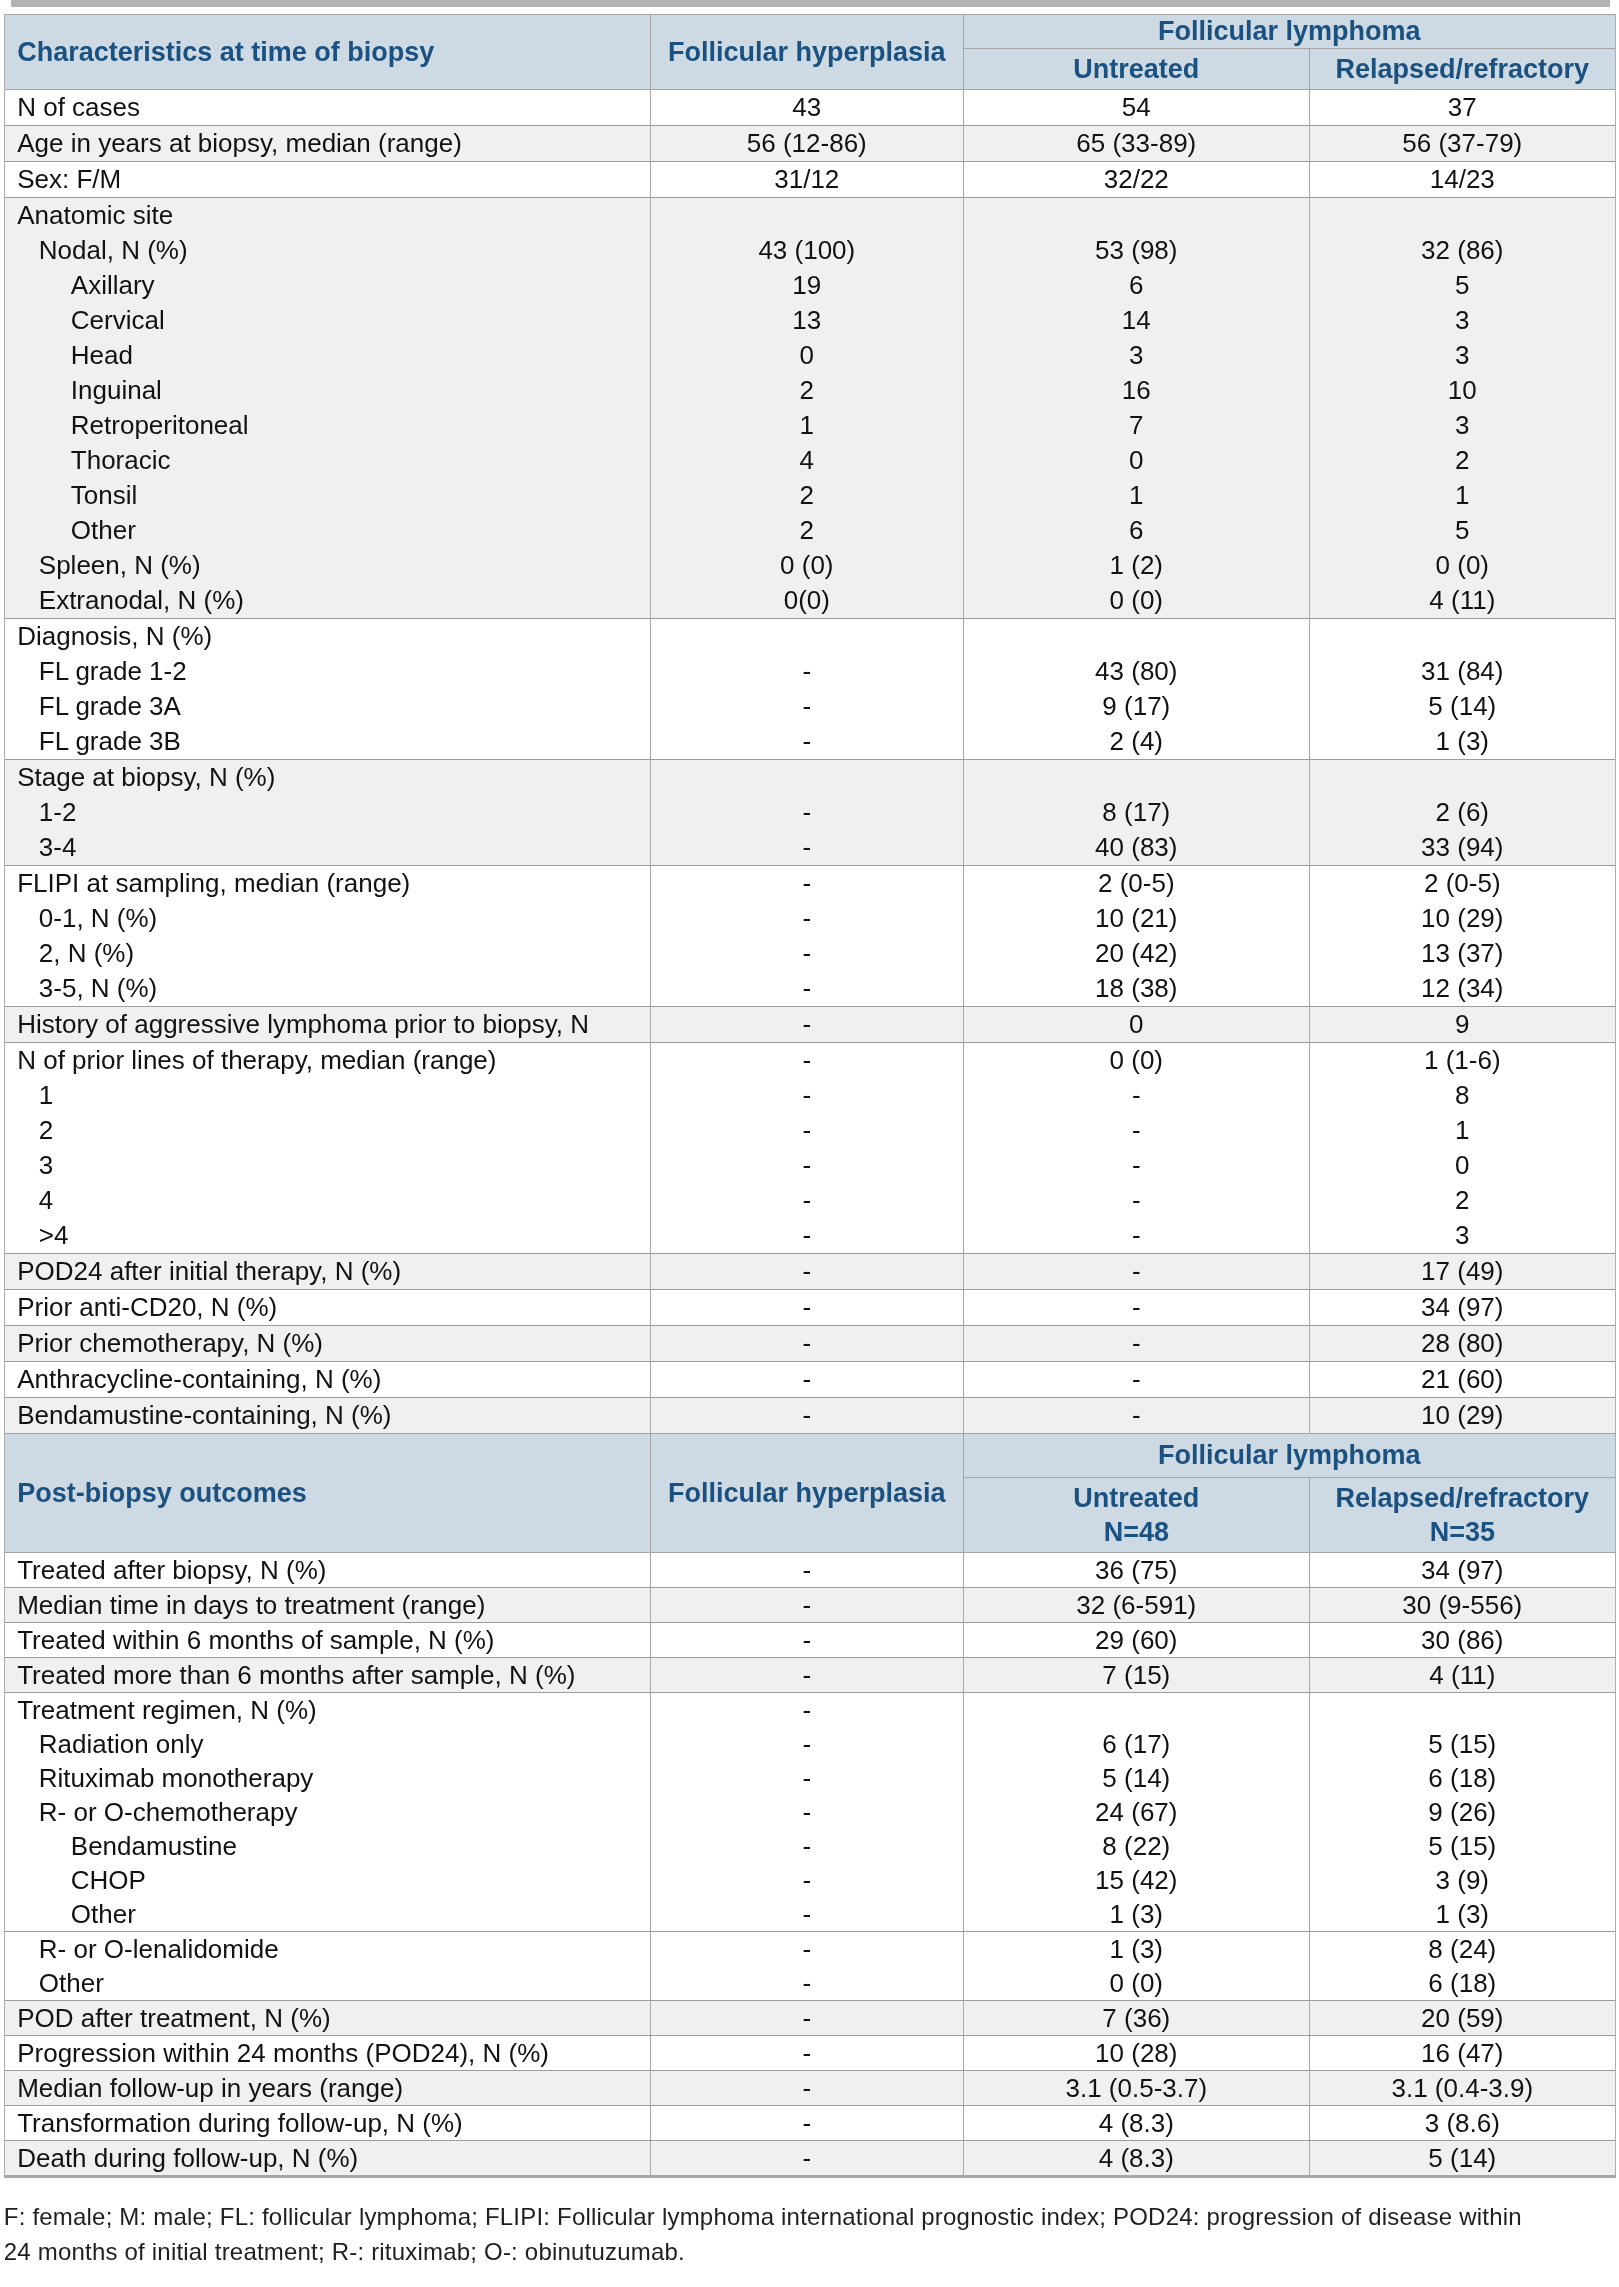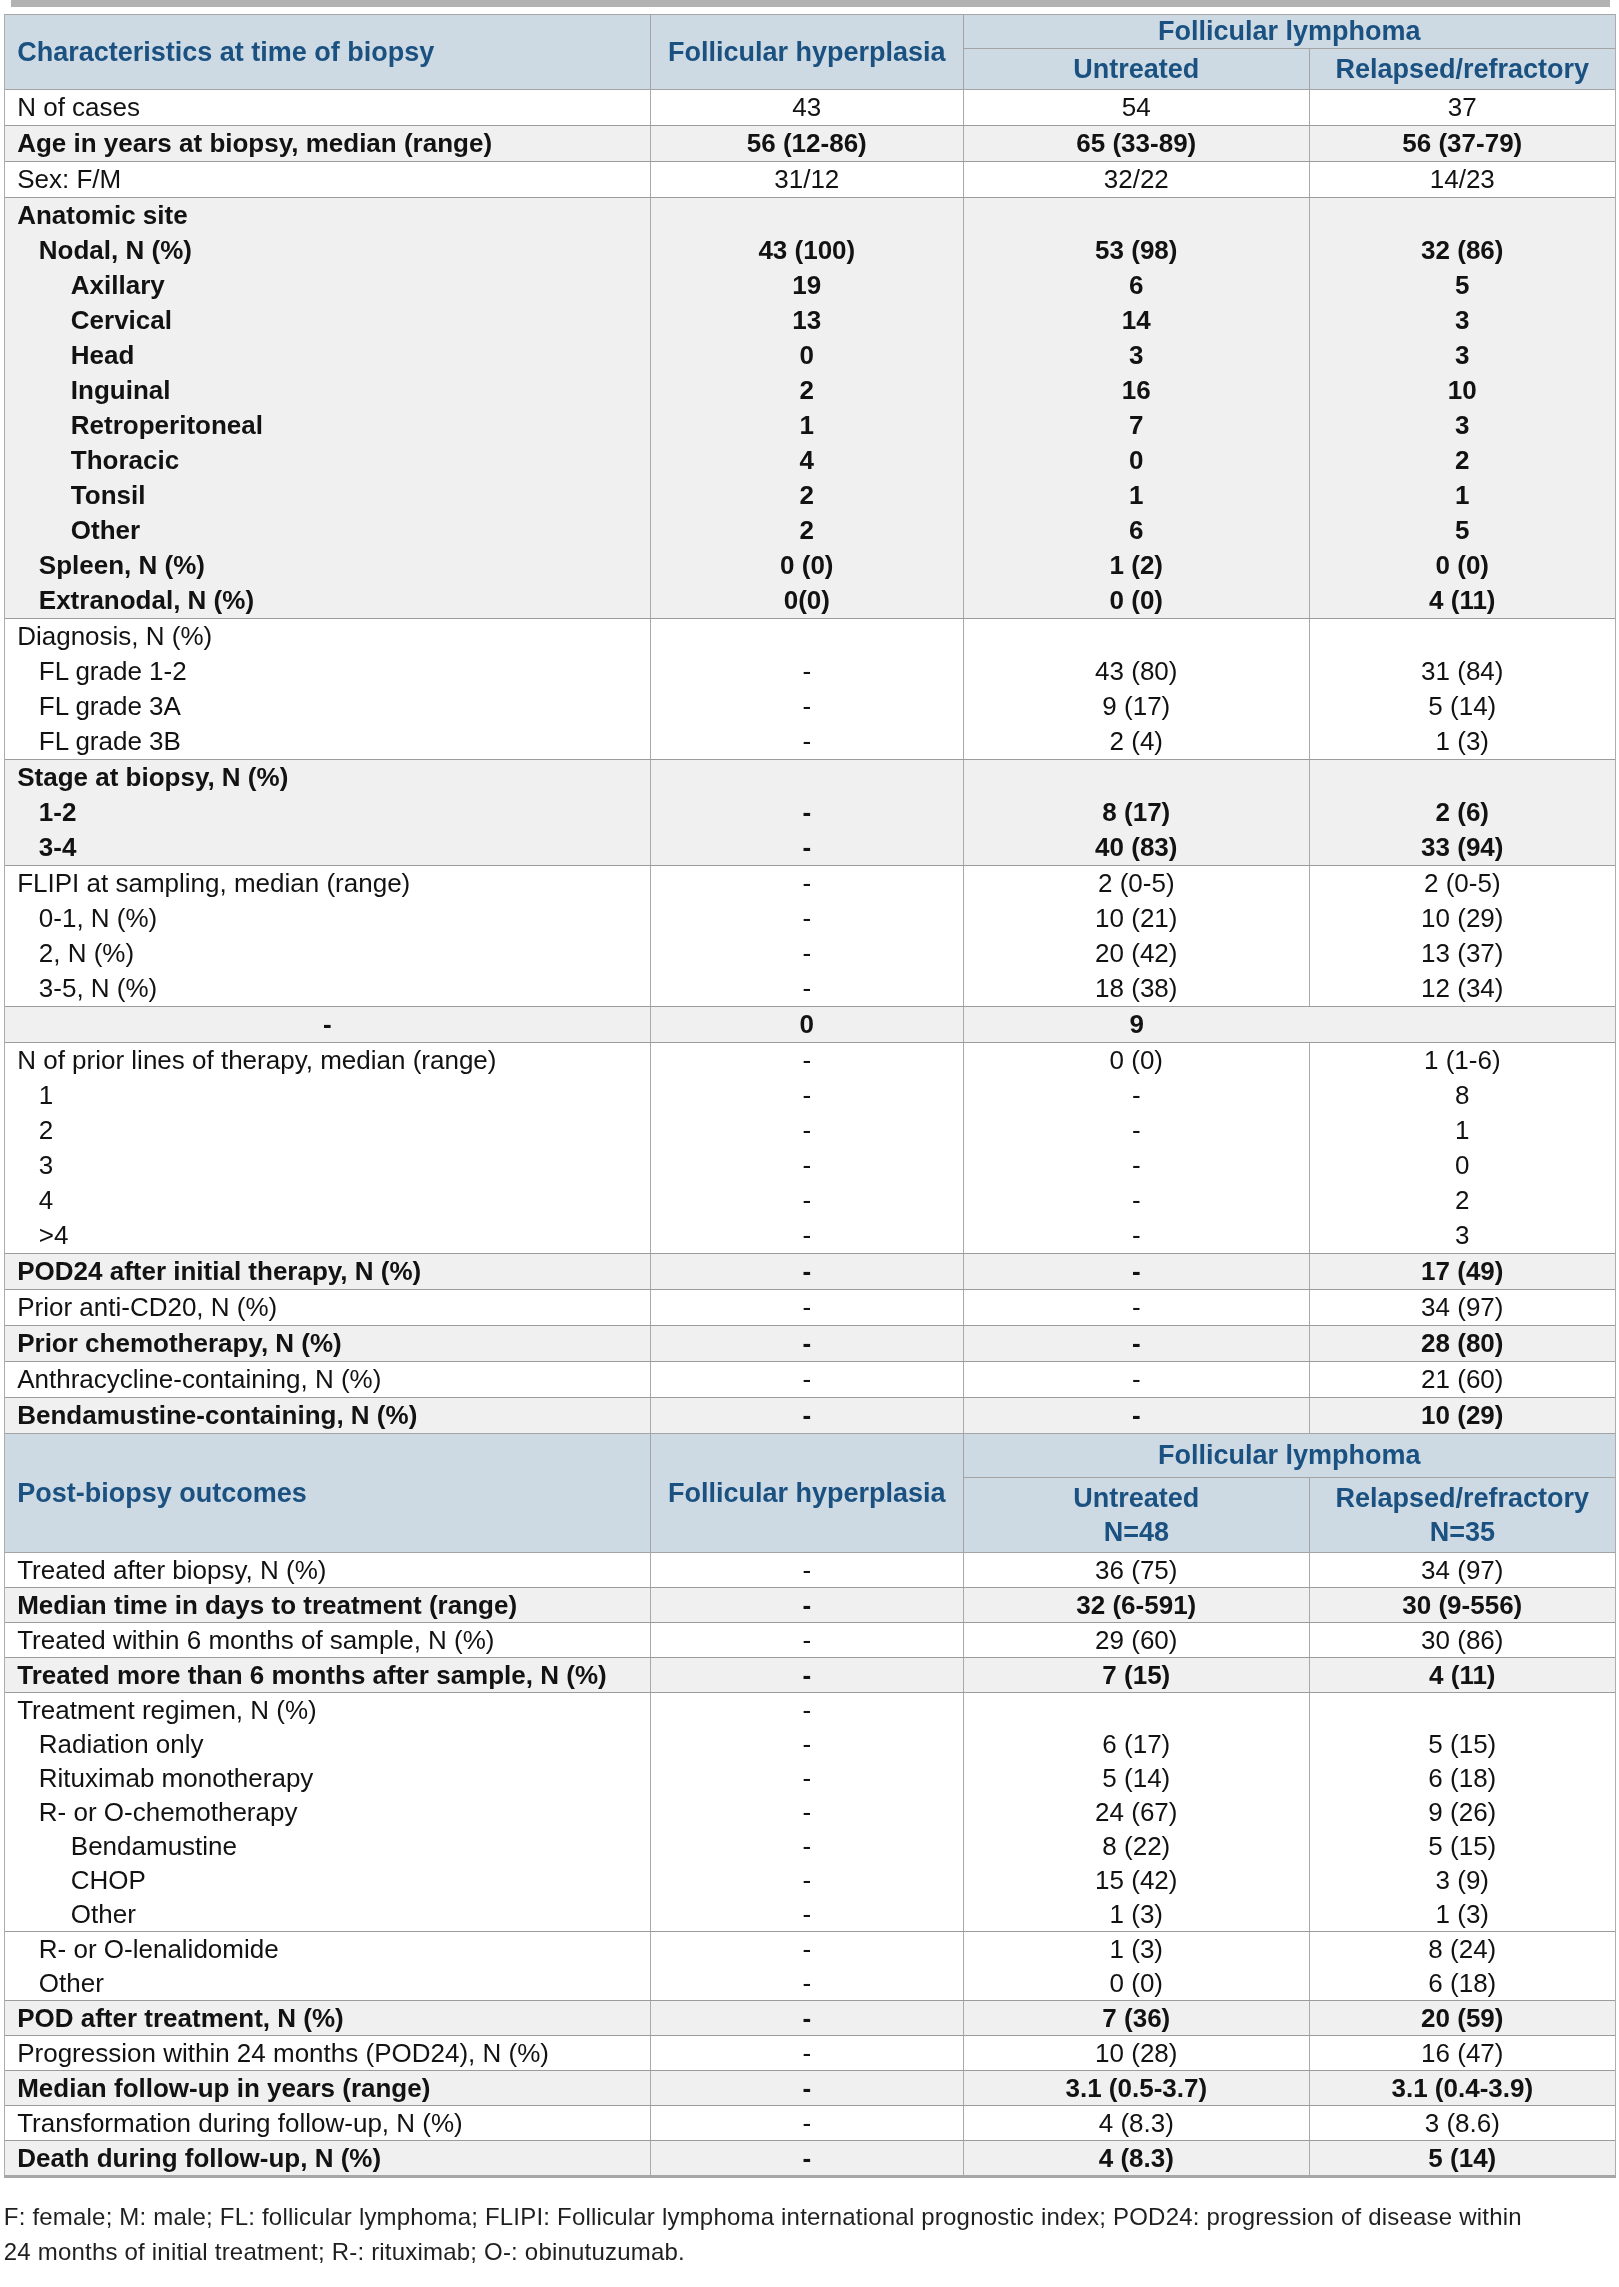--- a/index.html
+++ b/index.html
@@ -12,21 +12,21 @@
   .thead.h1{grid-template-rows:34px 40px;}
   .thead.h2{grid-template-rows:44px 74px;border-top:1.9px solid #a4a4a4;}
   .th{display:flex;align-items:center;justify-content:center;box-sizing:border-box;text-align:center;}
   .th.c1{grid-column:1;grid-row:1/3;justify-content:flex-start;padding-left:12.4px;border-right:1.9px solid #a4a4a4;text-align:left;}
   .th.c2{grid-column:2;grid-row:1/3;border-right:1.9px solid #a4a4a4;}
   .th.grp{grid-column:3/5;grid-row:1;border-bottom:1.9px solid #a4a4a4;text-align:center;}
   .th.c3{grid-column:3;grid-row:2;border-right:1.9px solid #a4a4a4;flex-direction:column;line-height:34px;}
   .th.c4{grid-column:4;grid-row:2;flex-direction:column;line-height:34px;}
   
   .section{background:#ffffff;}
-  .section.gray{background:#f0f0f0;font-weight:bold;}
+  .section.gray{background:#f0f0f0;}
   .section + .section{border-top:1.9px solid #9c9c9c;}
   .row{display:grid;grid-template-columns:646px 313px 346px 305px;height:35px;font-size:26px;}
   #t2-body .row{height:34px;}
   .cell{display:flex;align-items:center;box-sizing:border-box;}
   .cell.val{justify-content:center;border-right:1.9px solid #a9a9a9;}
   .cell.lbl{border-right:1.9px solid #a9a9a9;}
   .cell:last-child{border-right:none;}
   .ind0{padding-left:12.4px;} .ind1{padding-left:34px;text-align:right;} .ind2{padding-left:66px;}
   
   .footnote{margin:21px 0 0 3.8px;font-size:24px;line-height:35px;color:#1f1f1f;letter-spacing:0.2px;}
@@ -214,20 +214,21 @@
           </div>
           <div class="row">
             <div class="cell lbl ind1">3-5, N (%)</div>
             <div class="cell val">-</div>
             <div class="cell val">18 (38)</div>
             <div class="cell val">12 (34)</div>
           </div>
         </div>
         <div class="section gray">
           <div class="row">
+            <div class="cell lbl ind0">History of aggressive lymphoma prior to biopsy, N</div>
             <div class="cell val">-</div>
             <div class="cell val">0</div>
             <div class="cell val">9</div>
           </div>
         </div>
         <div class="section">
           <div class="row">
             <div class="cell lbl ind0">N of prior lines of therapy, median (range)</div>
             <div class="cell val">-</div>
             <div class="cell val">0 (0)</div>

